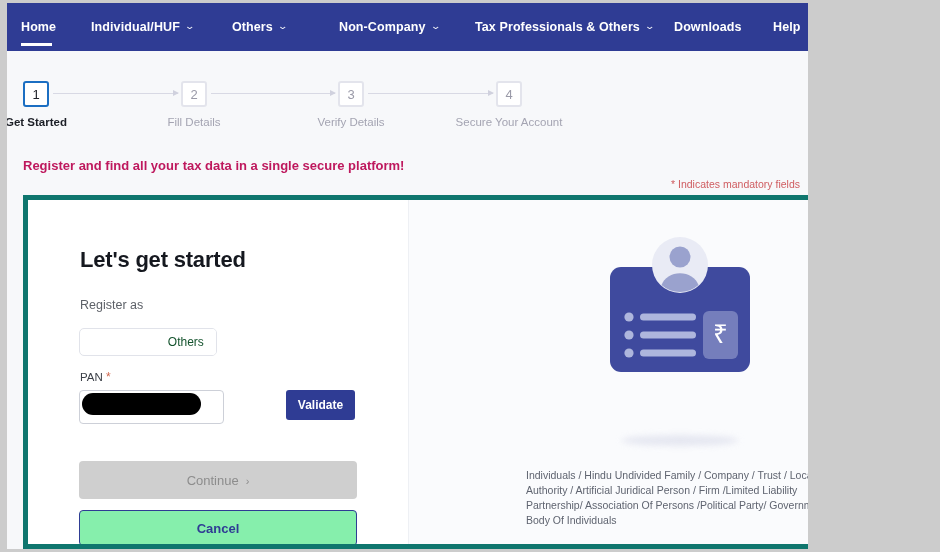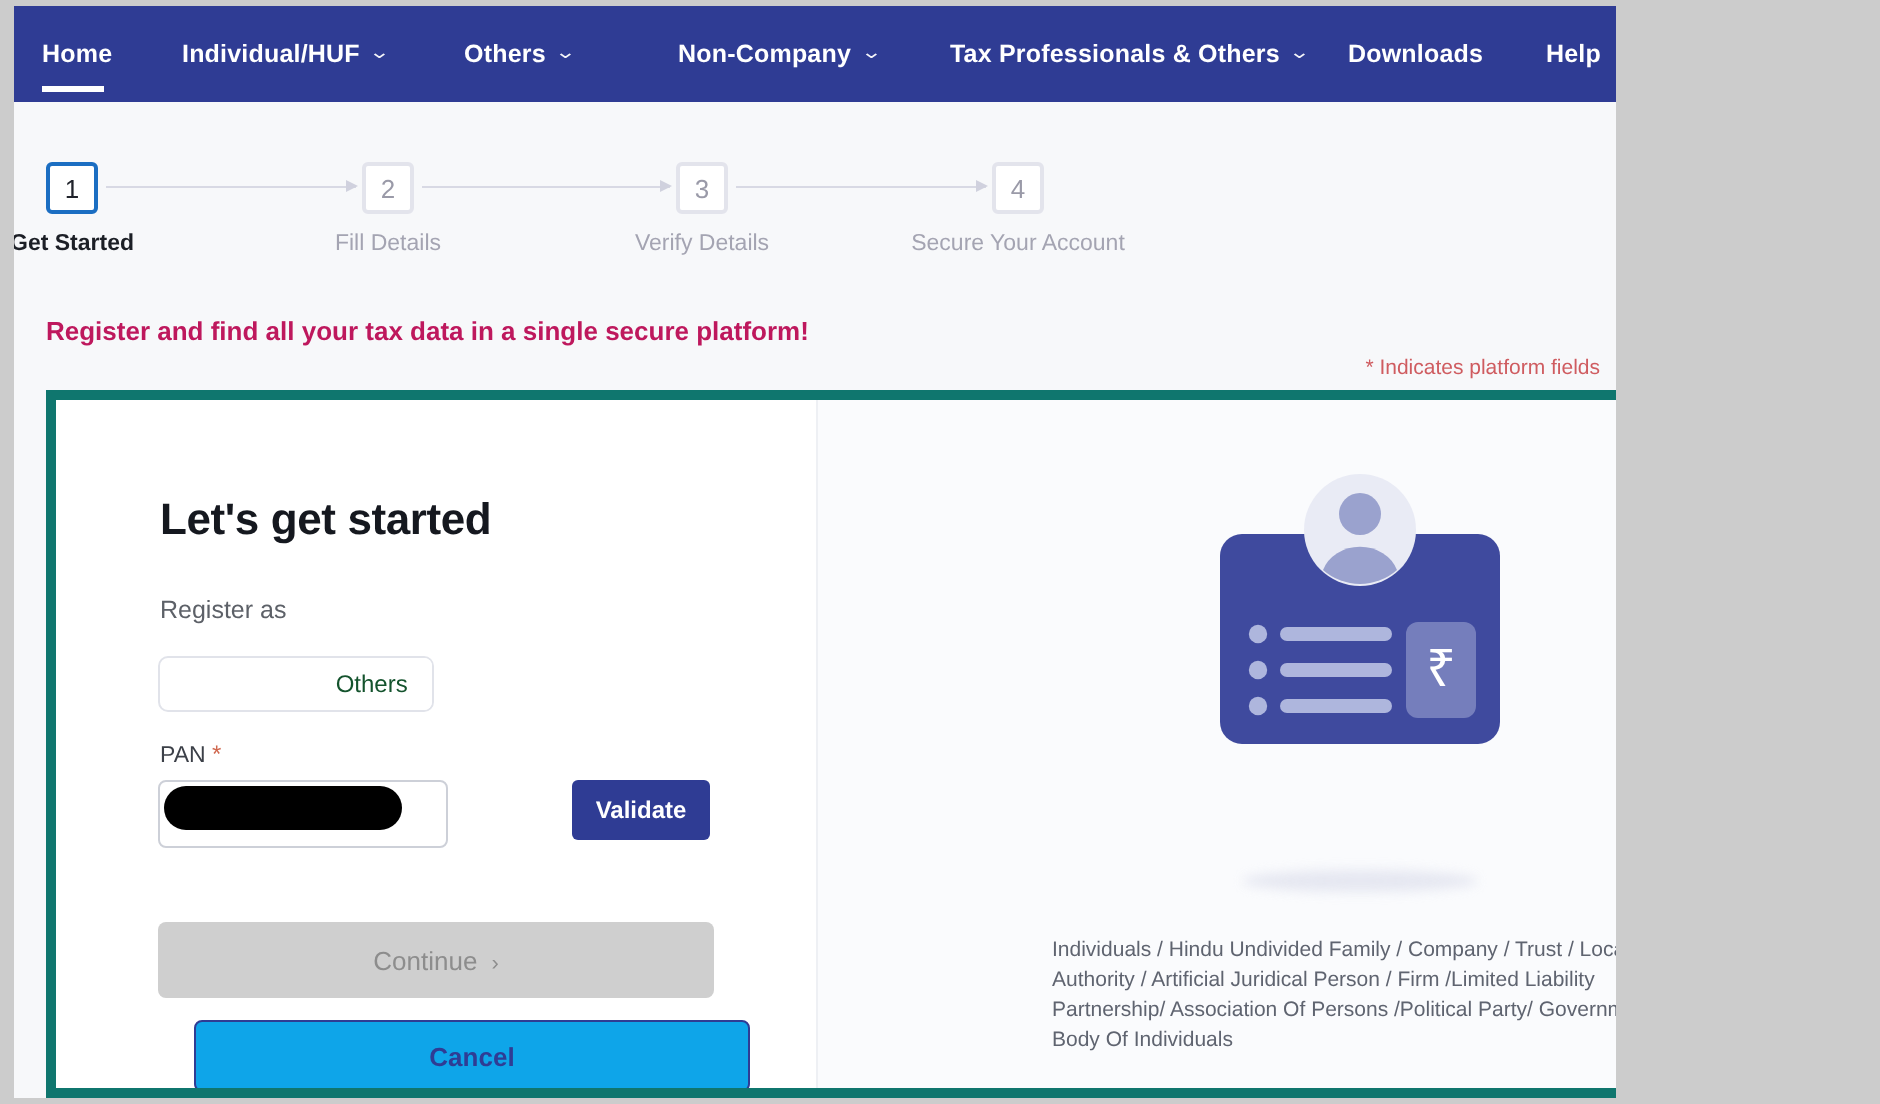--- a/index.html
+++ b/index.html
@@ -294,29 +294,28 @@
   #continue-btn .chev {
     font-size: 11px;
     margin-left: 7px;
   }
   #cancel-btn {
     position: absolute;
     left: 51px;
     top: 310px;
     width: 278px;
     height: 36px;
-    background: #0ea5e9;
+    background: #86efac;
     color: #2f3c94;
     border: 1px solid #2f3c94;
     border-radius: 4px;
     font-size: 13px;
     font-weight: bold;
     cursor: pointer;
     font-family: "Liberation Sans", sans-serif;
-    margin-left: 18px;
   }
 
   
   #illustration {
     position: absolute;
     left: 196px;
     top: 27px;
     width: 150px;
     height: 175px;
   }
@@ -393,21 +392,21 @@
       <div class="step-box">3</div>
       <div class="step-label">Verify Details</div>
     </div>
     <div class="step" style="left:489px;">
       <div class="step-box">4</div>
       <div class="step-label">Secure Your Account</div>
     </div>
   </div>
 
   <div id="intro">Register and find all your tax data in a single secure platform!</div>
-  <div id="mandatory">* Indicates platform fields</div>
+  <div id="mandatory">* Indicates mandatory fields</div>
 
   <div id="card">
 
     <div id="card-left">
       <div id="title">Let's get started</div>
       <div id="register-as">Register as</div>
 
       <div id="toggle-group">
         <div class="toggle-btn sel">Taxpayer</div>
         <div class="toggle-btn">Others</div>

